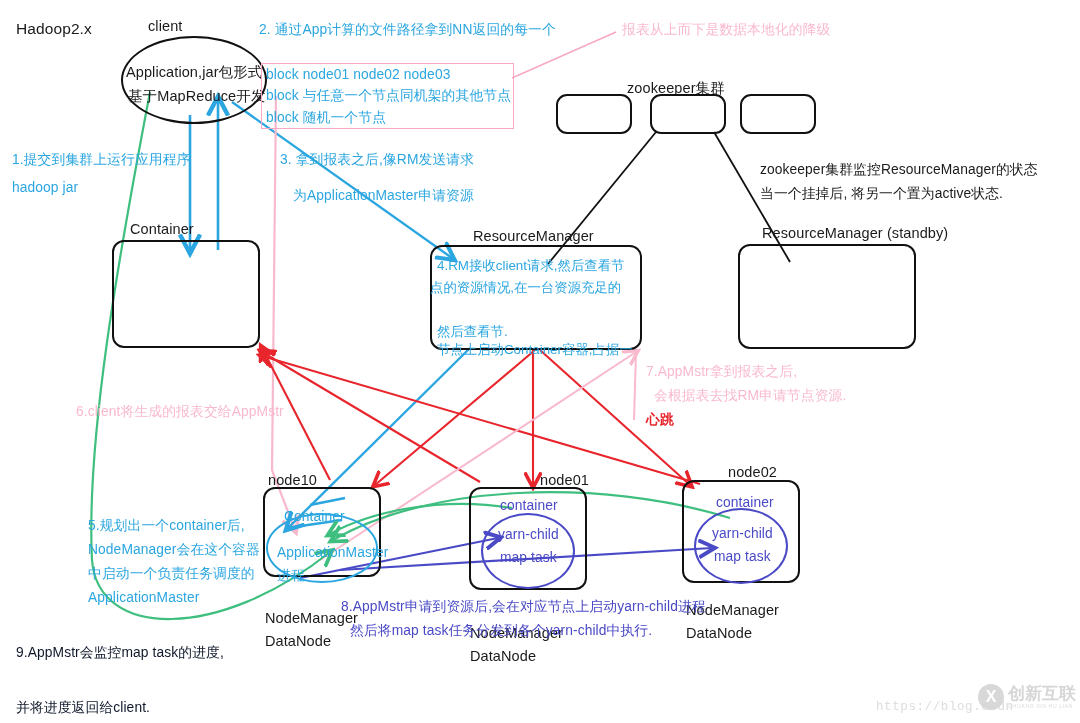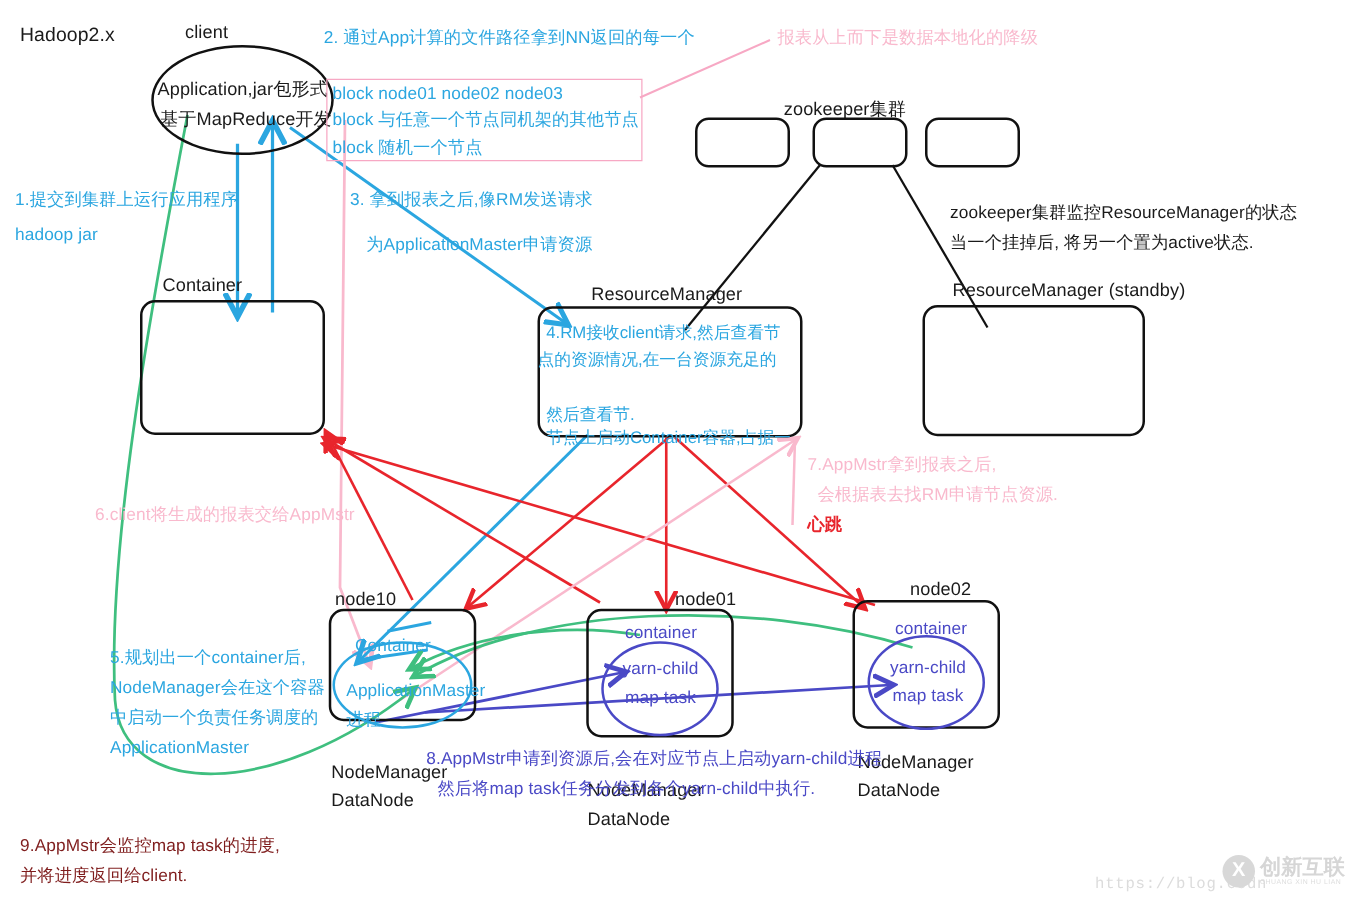--- a/index.html
+++ b/index.html
@@ -27,21 +27,21 @@
   }
   .lbl {
     position: absolute;
     white-space: pre;
     line-height: 1.42;
     letter-spacing: 0.1px;
   }
   .blk   { color: #1a1a1a; }
   .blue  { color: #2ba6e0; }
   .pink  { color: #f9b9cd; }
-  .green { color: #7f1d1d; margin-top: 24px; }
+  .green { color: #0f172a; }
   .red   { color: #e8252c; }
   .violet{ color: #4a49c6; }
   .lblue { color: #2ba6e0; }
 
   .f16 { font-size: 15.5px; }
   .f15 { font-size: 14.5px; }
   .f14 { font-size: 13.8px; }
 
   .boxlabel { font-size: 14.5px; color: #1a1a1a; }
 
@@ -252,21 +252,21 @@
   <div class="lbl violet f14" style="left:716px; top:493px;">container</div>
   <div class="lbl violet f14" style="left:712px; top:524px;">yarn-child</div>
   <div class="lbl violet f14" style="left:714px; top:547px;">map task</div>
   <div class="lbl blk f15" style="left:686px; top:600px;">NodeManager</div>
   <div class="lbl blk f15" style="left:686px; top:623px;">DataNode</div>
 
   <div class="lbl violet f14" style="left:341px; top:597px;">8.AppMstr申请到资源后,会在对应节点上启动yarn-child进程</div>
   <div class="lbl violet f14" style="left:350px; top:621px;">然后将map task任务分发到各个yarn-child中执行.</div>
 
   <div class="lbl green f14" style="left:16px; top:643px;">9.AppMstr会监控map task的进度,</div>
-  <div class="lbl green f14" style="left:16px; top:667px;">并将进度返回给client.</div>
+  <div class="lbl green f14" style="left:16px; top:698px;">并将进度返回给client.</div>
 
   <div class="wm" style="left:876px; top:700px;">https://blog.csdn</div>
   <div class="wmlogo" style="left:978px; top:684px;">
     <div class="circ">X</div>
     <div class="wmcol">
       <div class="wtxt">创新互联</div>
       <div class="wsub">CHUANG XIN HU LIAN</div>
     </div>
   </div>
 

